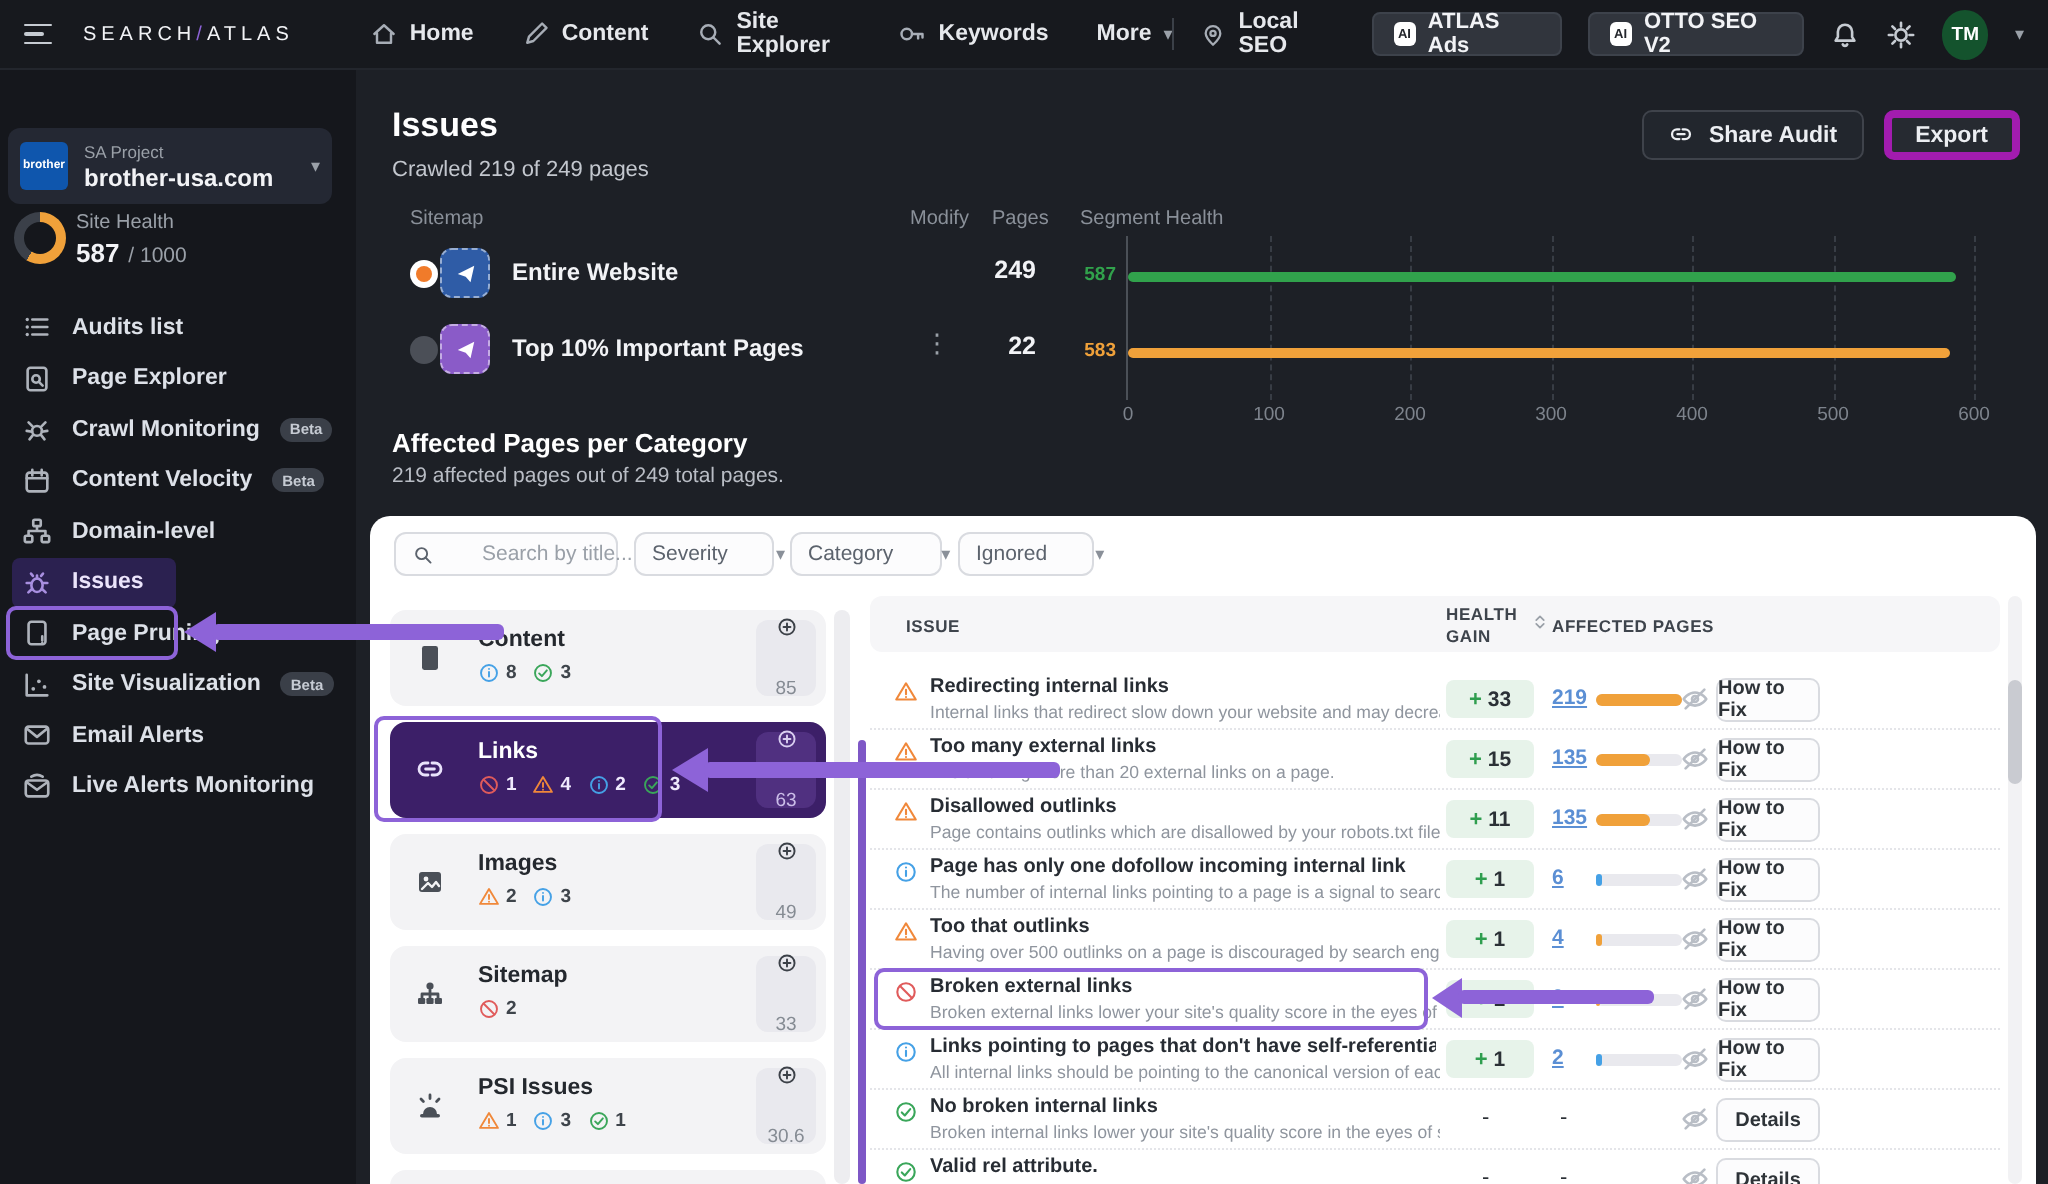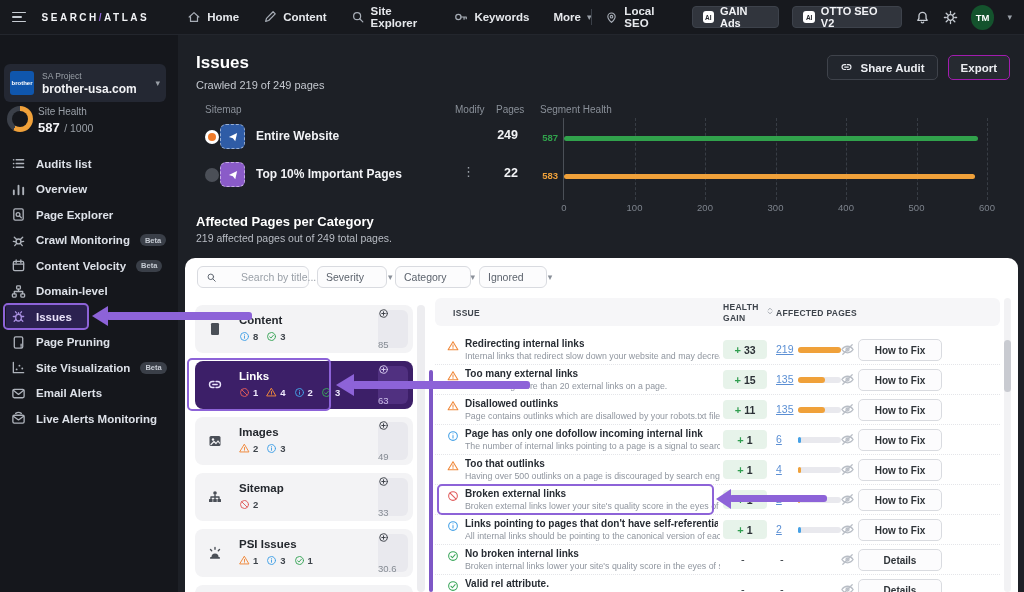--- a/index.html
+++ b/index.html
@@ -7,21 +7,21 @@
   #app { position:relative; width:1024px; height:592px; overflow:hidden;
          font-family:"Liberation Sans","DejaVu Sans",sans-serif; background:#1d2026; color:#e8eaee; }
   svg { display:block; }
 
   
   #topnav { position:absolute; left:0; top:0; width:1024px; height:35px; background:#17191e;
             display:flex; align-items:center; padding:0 12px; border-bottom:1px solid #23262d; z-index:5; }
   #hamburger { width:16px; display:flex; flex-direction:column; gap:3px; cursor:pointer; }
   #hamburger div { height:1.6px; background:#c6cbd2; border-radius:1px; }
   #hamburger .h1{width:14px}#hamburger .h2{width:10px}#hamburger .h3{width:14px}
-  #logo { margin-left:14px; font-size:10px; font-weight:700; letter-spacing:2.5px; color:#f2f3f6; white-space:nowrap; }
+  #logo { margin-left:14px; font-size:10px; font-weight:400; letter-spacing:2.5px; color:#f2f3f6; white-space:nowrap; }
   #logo .slash { color:#8d63d8; }
   #nav-items { display:flex; align-items:center; gap:24px; margin-left:38px; }
   .nav-item { display:flex; align-items:center; gap:6px; font-size:11.5px; font-weight:700; color:#e6e8ec; cursor:pointer; }
   .nav-item .ic { color:#a7adb6; }
   .caret { color:#9aa0a8; font-size:9px; }
   #nav-right { margin-left:auto; display:flex; align-items:center; gap:13px; }
   .nav-divider { width:1px; height:16px; background:#3b4048; }
   .otto-pill { display:flex; align-items:center; gap:6px; background:#31353d; border:1px solid #3d424b;
                border-radius:4px; height:22px; padding:0 10px; font-size:11px; font-weight:700; color:#f2f3f6; cursor:pointer; }
   .ai-ic { width:12px; height:12px; background:#fff; border-radius:3px; color:#23262c; font-size:6.5px;
@@ -56,21 +56,21 @@
   .beta-pill { background:#3a3f48; color:#c6cbd3; font-size:7.5px; font-weight:700; padding:1.5px 5px;
                border-radius:7px; }
 
   
   #content { position:absolute; left:178px; top:35px; right:0; bottom:0; background:#1d2026; }
   #page-title { position:absolute; left:18px; top:18px; font-size:17px; font-weight:800; color:#fff; }
   #page-subtitle { position:absolute; left:18px; top:44px; font-size:11px; color:#c3c7ce; }
   #header-buttons { position:absolute; right:14px; top:20px; display:flex; gap:10px; }
   .hbtn { height:25px; display:flex; align-items:center; gap:7px; padding:0 12px; border-radius:5px;
           font-size:11.5px; font-weight:700; color:#eceef2; background:#22262d; border:1px solid #3f434b; cursor:pointer; }
-  .hbtn.export { background:#262a31; border:1px solid #a21caf;justify-content:flex-end; }
+  .hbtn.export { background:#262a31; border:4px solid #a21caf;justify-content:flex-end; }
 
   #segments { position:absolute; left:0; top:0; right:0; height:215px; }
   .seg-col-label { position:absolute; top:69px; font-size:10px; color:#8a9099; }
   .seg-row { position:absolute; left:0; height:36px; width:400px; }
   .seg-radio { position:absolute; left:27px; top:11px; width:14px; height:14px; border-radius:50%; cursor:pointer; }
   .seg-radio.sel { background:#fff; }
   .seg-radio.sel::after { content:""; position:absolute; left:3px; top:3px; width:8px; height:8px;
                           border-radius:50%; background:#f07b2a; }
   .seg-radio.unsel { background:#4b4f57; }
   .seg-ic { position:absolute; left:42px; top:5px; width:25px; height:25px; border-radius:6px;
@@ -100,21 +100,21 @@
 
   #cat-list { position:absolute; left:10px; top:47px; width:218px; }
   .cat-card { position:relative; width:218px; height:48px; background:#f3f3f5; border-radius:8px;
               margin-bottom:8px; cursor:pointer; }
   .cat-ic { position:absolute; left:0; top:0; width:40px; height:48px; display:flex; align-items:center;
             justify-content:center; color:#4a4f57; }
   .cat-name { position:absolute; left:44px; top:9px; font-size:11.5px; font-weight:800; color:#24282e; }
   .cat-counts { position:absolute; left:44px; top:26px; display:flex; gap:8px; align-items:center; }
   .cnt { display:flex; gap:3px; align-items:center; font-size:9.5px; font-weight:700; color:#3e444b; }
   .score-btn { position:absolute; right:5px; top:5px; width:30px; height:38px; background:#e9e9ee;
-               border-radius:6px; display:flex; flex-direction:column; justify-content:center;
+               border-radius:6px; display:flex; flex-direction:column; align-items:center; justify-content:center;
                gap:20px; color:#3c4148; cursor:pointer; }
   .score-val { font-size:9.5px; color:#858b93; }
   .cat-card.selected { background:#3c1f68; }
   .cat-card.selected .cat-ic { color:#e9e2fb; }
   .cat-card.selected .cat-name { color:#fff; }
   .cat-card.selected .cnt { color:#efeafd; }
   .cat-card.selected .score-btn { background:#503080; color:#d9cef0; }
   .cat-card.selected .score-val { color:#cbbde8; }
   .cat-card.partial { height:48px; }
 
@@ -135,27 +135,27 @@
   .t-sev { position:absolute; left:12px; top:5px; }
   .t-title { position:absolute; left:30px; top:3px; font-size:10px; font-weight:700; color:#272c33;
              white-space:nowrap; max-width:253px; overflow:hidden; }
   .t-desc { position:absolute; left:30px; top:16px; font-size:8.8px; color:#8f959e; white-space:nowrap;
             max-width:255px; overflow:hidden; }
   .t-badge { position:absolute; left:288px; top:5px; width:44px; height:19px; background:#e7f3ea; border-radius:4px;
              display:flex; align-items:center; justify-content:center; gap:3px; }
   .t-badge .plus { color:#2f9e4f; font-weight:800; font-size:11px; }
   .t-badge .val { color:#2b3036; font-weight:700; font-size:10.5px; }
   .t-gdash { position:absolute; left:306px; top:8px; color:#2b3036; font-size:11px; }
-  .t-pages { position:absolute; left:341px; top:8px; font-size:10.5px; font-weight:400; color:#5b8fd4;
+  .t-pages { position:absolute; left:341px; top:8px; font-size:10.5px; font-weight:700; color:#5b8fd4;
              text-decoration:underline; cursor:pointer; }
   .t-pdash { position:absolute; left:345px; top:8px; color:#2b3036; font-size:11px; }
   .t-bar { position:absolute; left:363px; top:12px; width:43px; height:6px; background:#e9e9ee; border-radius:3px; }
   .t-bar .fill { height:6px; border-radius:3px; }
   .t-eye { position:absolute; left:405px; top:7px; color:#b9bec6; cursor:pointer; }
-  .t-btn { position:absolute; left:423px; top:4px; width:84px; height:22px; background:#fcfcfd;
+  .t-btn { position:absolute; left:423px; top:4px; width:52px; height:22px; background:#fcfcfd;
            border:1px solid #d9dbe0; border-radius:5px; font-size:10px; font-weight:700; color:#2e3338;
            display:flex; align-items:center; justify-content:center; cursor:pointer; }
 
   
   .ann { position:absolute; z-index:90; pointer-events:none; }
   .ann-box { border:2.5px solid #8d63d8; border-radius:5px; }
   .ann-shaft { background:#8d63d8; border-radius:3px; }
   .ann-head { width:0; height:0; }
 </style>
 </head>
@@ -217,21 +217,21 @@
         <span class="ic" id="pin-ic">
             <svg viewBox="0 0 16 16" width="13" height="13" fill="none" stroke="currentColor" stroke-width="1.4" stroke-linecap="round" stroke-linejoin="round">
               <path d="M8 14S3.5 9.8 3.5 7a4.5 4.5 0 1 1 9 0c0 2.8-4.5 7-4.5 7z"></path>
               <circle cx="8" cy="7" r="1.6"></circle>
             </svg>
           </span>
         <span>Local SEO</span>
       </div>
       <div class="otto-pill">
         <span class="ai-ic">AI</span>
-        <span>GAIN Ads</span>
+        <span>ATLAS Ads</span>
       </div>
       <div class="otto-pill">
         <span class="ai-ic">AI</span>
         <span>OTTO SEO V2</span>
       </div>
       <span id="bell-ic" style="color:#c6cbd2">
           <svg viewBox="0 0 16 16" width="15" height="15" fill="none" stroke="currentColor" stroke-width="1.4" stroke-linecap="round" stroke-linejoin="round">
             <path d="M8 2.5a3.8 3.8 0 0 0-3.8 3.8V9L3 11h10l-1.2-2V6.3A3.8 3.8 0 0 0 8 2.5z"></path>
             <path d="M6.8 13a1.3 1.3 0 0 0 2.4 0"></path>
           </svg>
@@ -266,28 +266,20 @@
         <div class="menu-item">
           <span class="ic">
             <svg viewBox="0 0 16 16" width="15" height="15" fill="none" stroke="currentColor" stroke-width="1.4" stroke-linecap="round" stroke-linejoin="round">
               <path d="M5.5 4h8M5.5 8h8M5.5 12h8"></path>
               <circle cx="2.8" cy="4" r=".9" fill="currentColor" stroke="none"></circle>
               <circle cx="2.8" cy="8" r=".9" fill="currentColor" stroke="none"></circle>
               <circle cx="2.8" cy="12" r=".9" fill="currentColor" stroke="none"></circle>
             </svg>
           </span>
           <span>Audits list</span>
-        </div>
-        <div class="menu-item">
-          <span class="ic">
-            <svg viewBox="0 0 16 16" width="15" height="15" fill="none" stroke="currentColor" stroke-width="1.4" stroke-linecap="round" stroke-linejoin="round">
-              <path d="M3 13V9M8 13V4M13 13V6" stroke-width="2"></path>
-            </svg>
-          </span>
-          <span>Overview</span>
         </div>
         <div class="menu-item">
           <span class="ic">
             <svg viewBox="0 0 16 16" width="15" height="15" fill="none" stroke="currentColor" stroke-width="1.4" stroke-linecap="round" stroke-linejoin="round">
               <rect x="3" y="2" width="10" height="12" rx="1.5"></rect>
               <circle cx="7.5" cy="8" r="2"></circle>
               <path d="M9 9.5l2 2"></path>
             </svg>
           </span>
           <span>Page Explorer</span>

